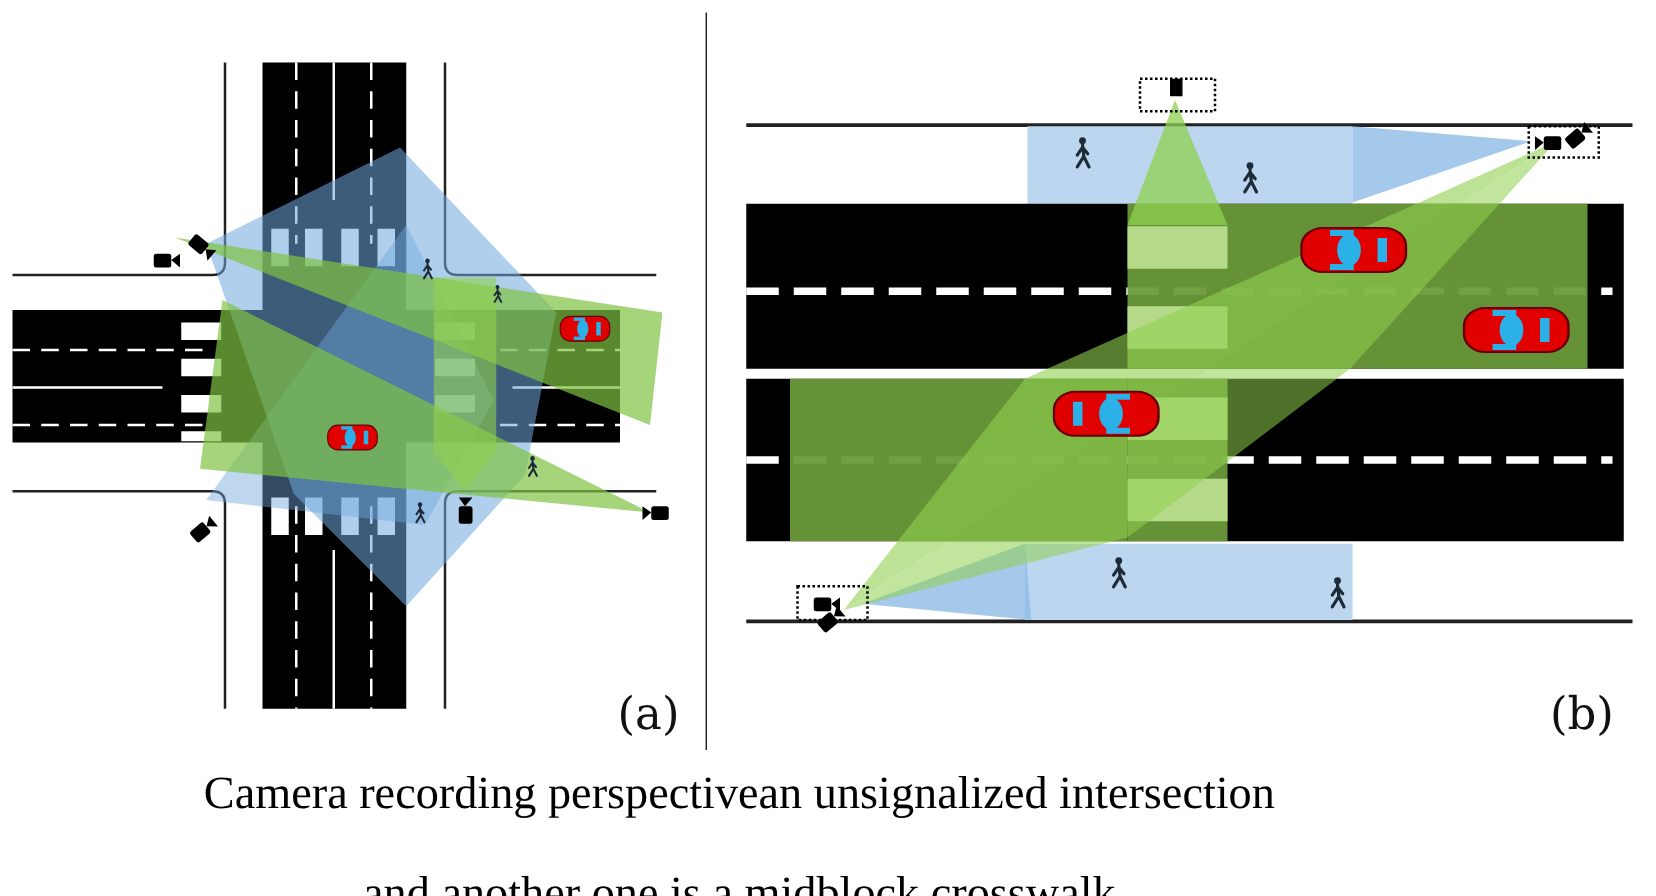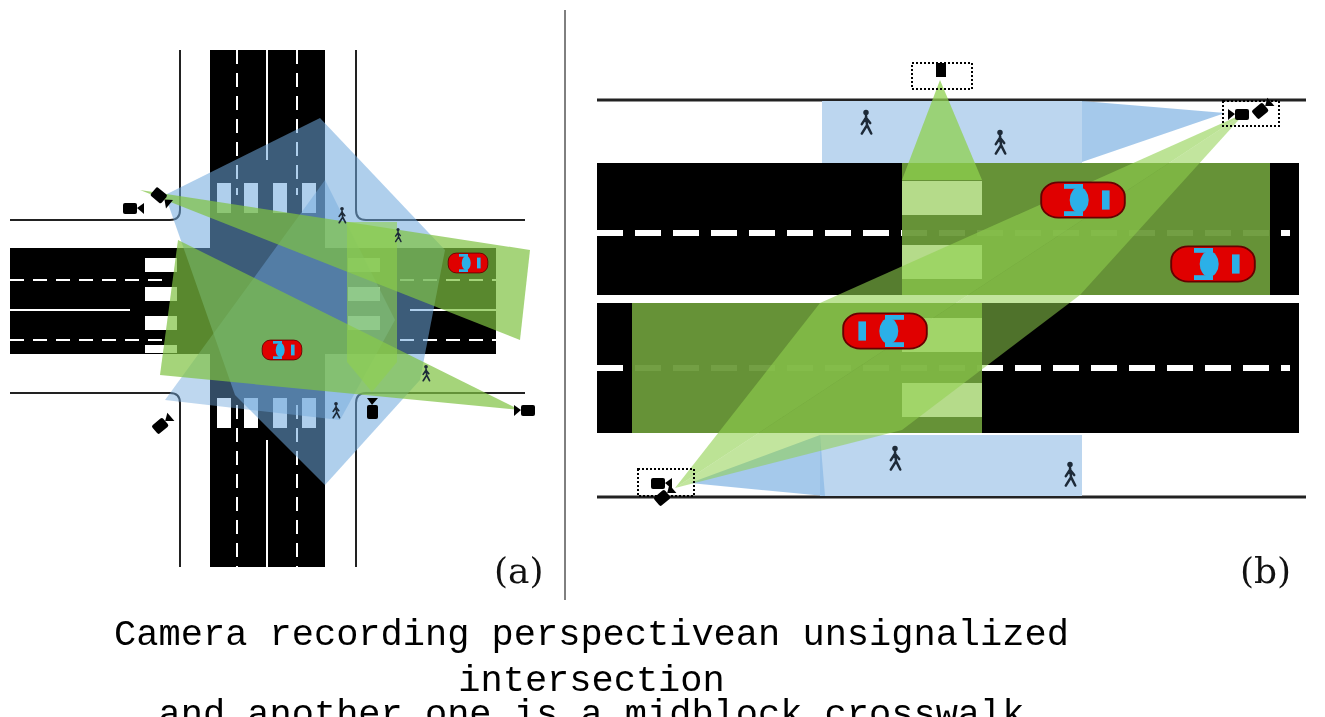--- a/index.html
+++ b/index.html
@@ -1,18 +1,18 @@
 <!DOCTYPE html>
 <html><head>
 <meta charset="utf-8">
 <style>
   html,body{margin:0;padding:0;background:#fff;}
   body{width:1325px;height:717px;position:relative;overflow:hidden;font-family:"Liberation Sans",sans-serif;}
   #fig{position:absolute;left:0;top:0;width:1325px;height:600px;}
-  .caption{position:absolute;left:0;width:1183px;text-align:center;font-family:Liberation Mono, monospace;font-size:37px;color:#000;line-height:46px;}
+  .caption{position:absolute;left:0;width:1183px;text-align:center;font-family:Liberation Serif, serif;font-size:37px;color:#000;line-height:46px;}
   .cap1{top:612px;}
   .cap2{top:660px;margin-top:32px;}
   .panel-label{font-family:"DejaVu Serif",serif;font-size:36px;fill:#111;}
 </style>
 </head>
 <body>
 
 <svg id="fig" viewBox="0 0 1325 600" xmlns="http://www.w3.org/2000/svg">
   <defs>
     <g id="car">

